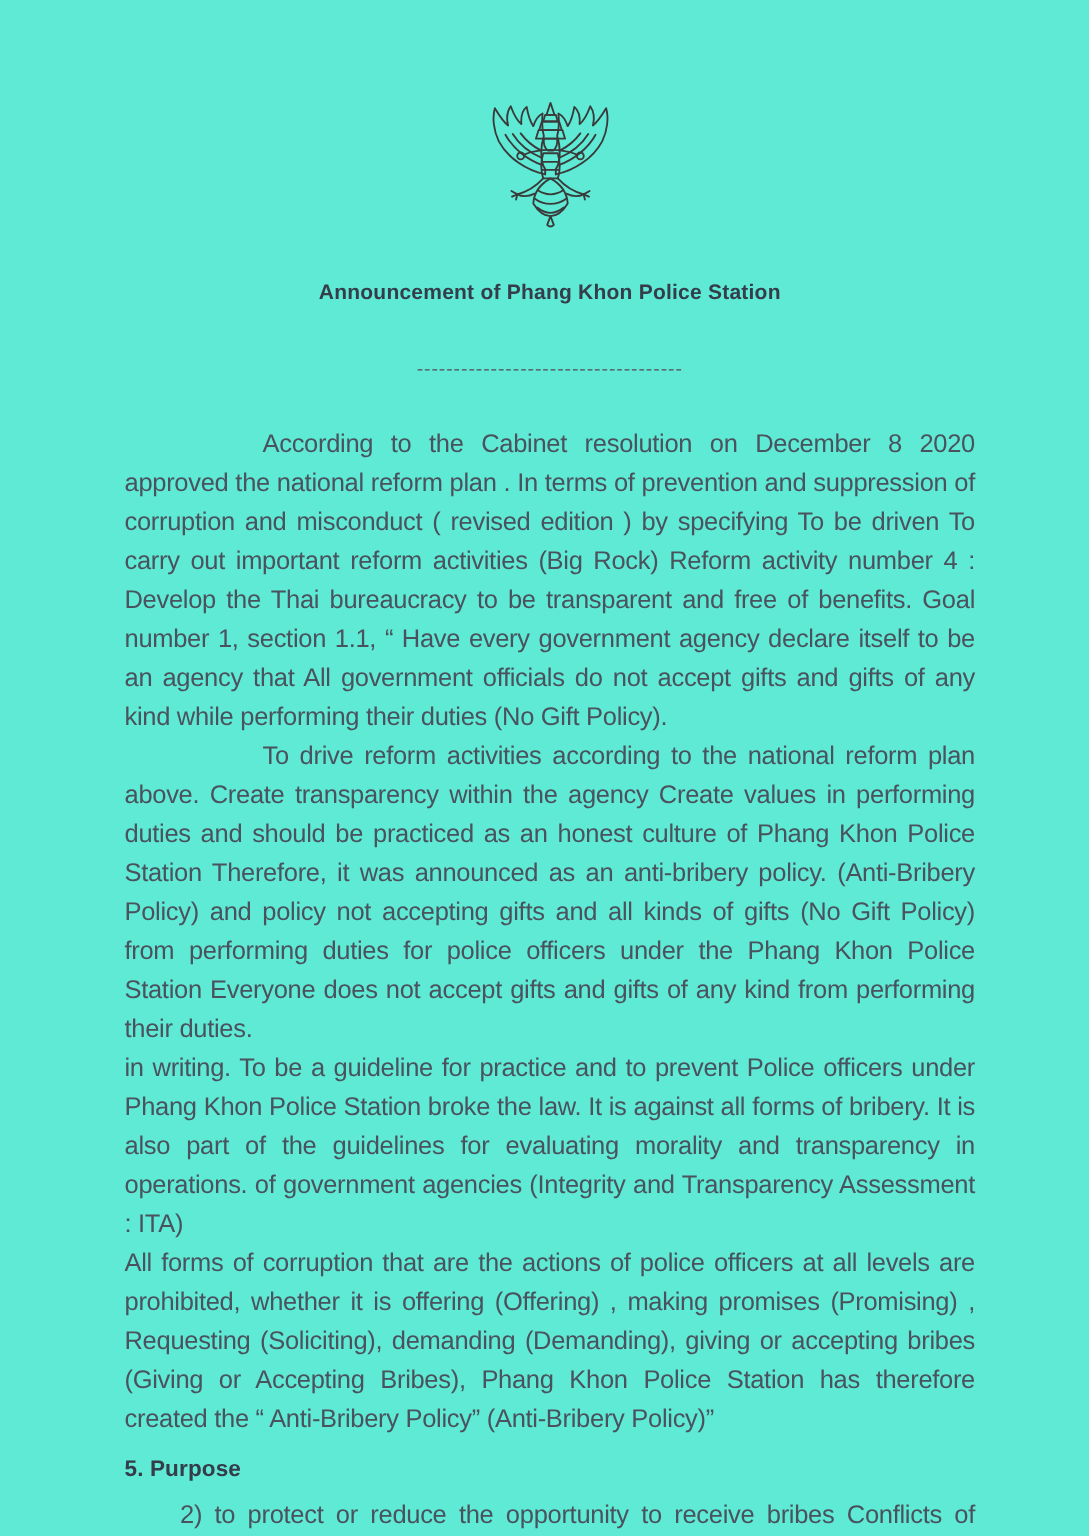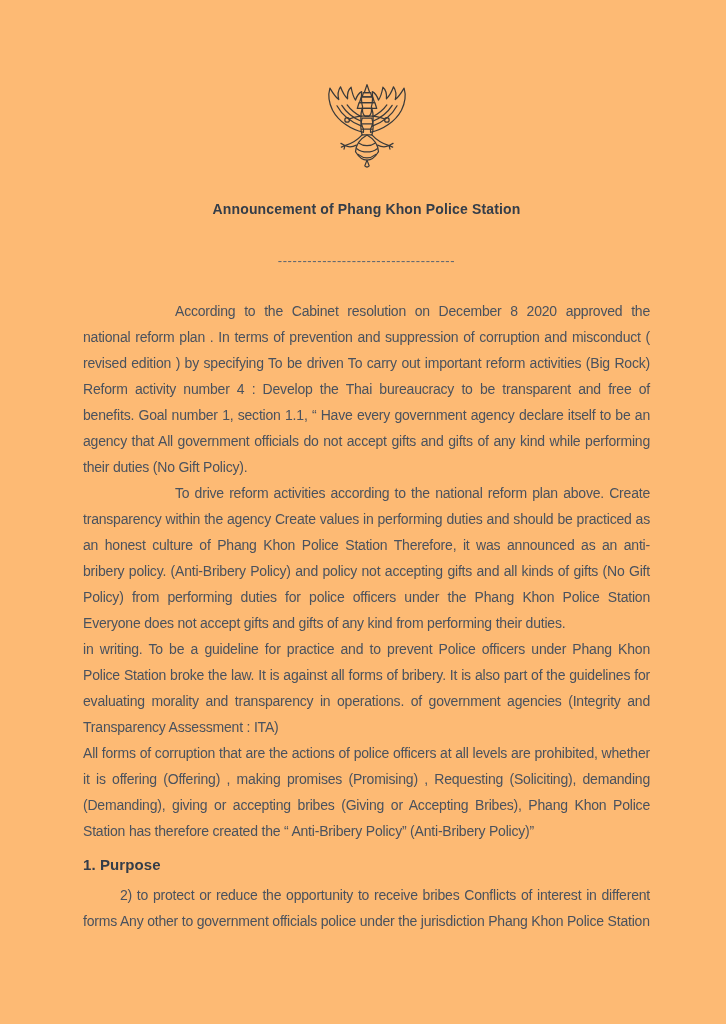--- a/index.html
+++ b/index.html
@@ -5,22 +5,22 @@
   html, body {
     margin: 0;
     padding: 0;
     background: #ffffff;
   }
   .page {
     position: relative;
     width: 726px;
     height: 1024px;
     box-sizing: border-box;
-    background: #fdba74;
-    padding: 72px 76px 36px 83px;
+    background: #5eead4;
+    padding: 56px 76px 36px 83px;
     font-family: "Liberation Sans", sans-serif;
     overflow: hidden;
   }
   .emblem-wrap {
     width: 100%;
     text-align: center;
     margin-bottom: 12px;
   }
   .emblem-wrap svg {
     display: inline-block;
@@ -39,21 +39,21 @@
     text-align: center;
     font-size: 13px;
     color: #5a6470;
     letter-spacing: 0.6px;
     line-height: 18px;
     margin: 32px 0 28px 0;
     white-space: pre;
   }
   p.body-par {
     margin: 0;
-    font-size: 14px;
+    font-size: 17px;
     line-height: 26px;
     letter-spacing: -0.2px;
     color: #4a525e;
     text-align: justify;
   }
   p.indent-lg { text-indent: 92px; }
   p.indent-sm { text-indent: 37px; }
   h2.section-heading {
     margin: 9px 0 5px 0;
     font-size: 15px;
@@ -114,17 +114,17 @@
 
   <div class="doc-title">Announcement of Phang Khon Police Station</div>
 
   <div class="divider">------------------------------------</div>
 
   <p class="body-par indent-lg">According to the Cabinet resolution on December 8 2020 approved the national reform plan . In terms of prevention and suppression of corruption and misconduct ( revised edition ) by specifying To be driven To carry out important reform activities (Big Rock) Reform activity number 4 : Develop the Thai bureaucracy to be transparent and free of benefits. Goal number 1, section 1.1, “ Have every government agency declare itself to be an agency that All government officials do not accept gifts and gifts of any kind while performing their duties (No Gift Policy).</p>
   <p class="body-par indent-lg">To drive reform activities according to the national reform plan above. Create transparency within the agency Create values in performing duties and should be practiced as an honest culture of Phang Khon Police Station Therefore, it was announced as an anti-bribery policy. (Anti-Bribery Policy) and policy not accepting gifts and all kinds of gifts (No Gift Policy) from performing duties for police officers under the Phang Khon Police Station Everyone does not accept gifts and gifts of any kind from performing their duties.</p>
   <p class="body-par">in writing. To be a guideline for practice and to prevent Police officers under Phang Khon Police Station broke the law. It is against all forms of bribery. It is also part of the guidelines for evaluating morality and transparency in operations. of government agencies (Integrity and Transparency Assessment : ITA)</p>
   <p class="body-par">All forms of corruption that are the actions of police officers at all levels are prohibited, whether it is offering (Offering) , making promises (Promising) , Requesting (Soliciting), demanding (Demanding), giving or accepting bribes (Giving or Accepting Bribes), Phang Khon Police Station has therefore created the “ Anti-Bribery Policy” (Anti-Bribery Policy)”</p>
 
-  <h2 class="section-heading">1. Purpose</h2>
+  <h2 class="section-heading">5. Purpose</h2>
 
   <p class="body-par indent-sm">2) to protect or reduce the opportunity to receive bribes Conflicts of interest in different forms Any other to government officials police under the jurisdiction Phang Khon Police Station</p>
 
 </div>
 
 </body></html>

